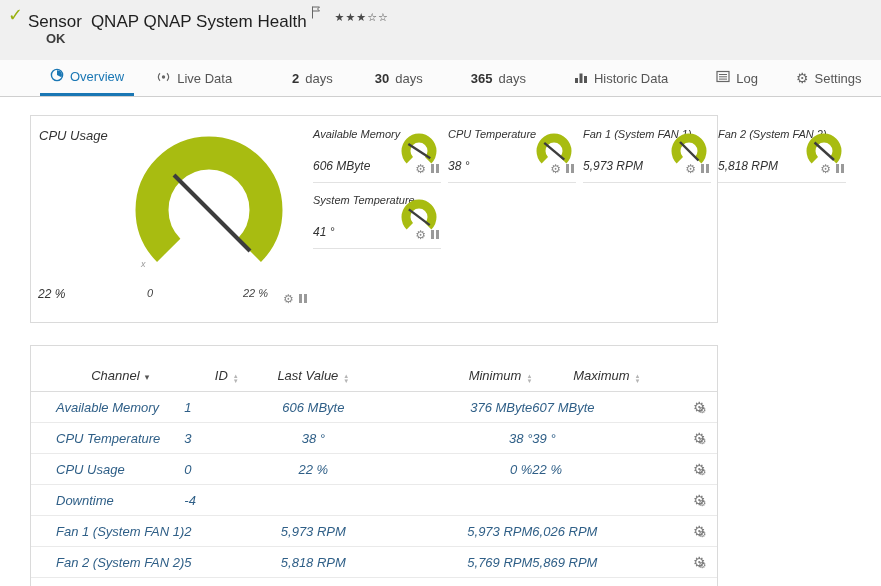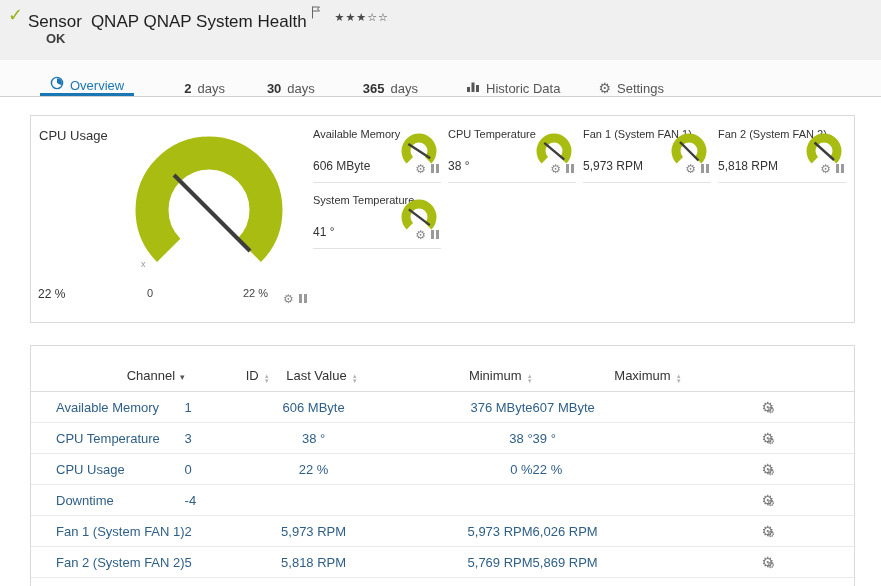--- a/index.html
+++ b/index.html
@@ -12,27 +12,27 @@
   .titlerow { position:absolute; left:28px; top:4px; font-size:17px; color:#1f1f1f; white-space:nowrap; }
   .kind { margin-right:9px; }
   .flagicon { margin-left:4px; vertical-align:8px; }
   .stars { font-size:11px; color:#4a4a4a; margin-left:14px; letter-spacing:1px; vertical-align:6px; }
   .status-ok { position:absolute; left:46px; top:31px; font-size:13px; font-weight:bold; color:#3e3e3e; }
 
   
   .tabbar { position:absolute; top:60px; left:0; width:881px; height:37px; background:#fbfbfb;
             border-bottom:1px solid #cfcfcf; display:flex; align-items:stretch; padding-left:40px;
             font-size:13px; color:#555; }
-  .tab { display:flex; align-items:flex-end; gap:6px; padding:0 10px; cursor:pointer; white-space:nowrap; }
+  .tab { display:flex; align-items:center; gap:6px; padding:0 10px; cursor:pointer; white-space:nowrap; }
   .tab.active { color:#1a77b4; border-bottom:3px solid #1a77b4; }
   .tab .num { font-weight:bold; color:#333; }
   .gearglyph { font-size:14px; color:#666; }
 
   
-  .panel { position:absolute; left:30px; width:825px; background:#fff; border:1px solid #dadada; }
+  .panel { position:absolute; left:30px; width:688px; background:#fff; border:1px solid #dadada;font-style:italic; }
   #gauge-panel { top:115px; height:208px; }
   #table-panel { top:345px; height:250px; }
 
   
   .main-gauge-title { position:absolute; left:8px; top:12px; font-size:13px; color:#333; }
   .main-dial { position:absolute; left:93px; top:14px; }
   .main-value { position:absolute; left:7px; top:171px; font-size:12px; color:#333; }
   .scale-min { position:absolute; left:116px; top:171px; font-size:11px; color:#444; }
   .scale-max { position:absolute; left:212px; top:171px; font-size:11px; color:#444; }
   .axis-x { position:absolute; left:110px; top:143px; font-size:9px; color:#999; }
@@ -44,21 +44,21 @@
 
   
   .gcell { position:absolute; width:128px; height:60px; border-bottom:1px solid #e2e2e2; }
   .gtitle { font-size:11px; color:#333; padding-top:5px; white-space:nowrap; }
   .gsvg { position:absolute; top:8px; right:0; }
   .gvalue { position:absolute; left:0; bottom:9px; font-size:12px; color:#333; }
   .gicons { position:absolute; right:2px; bottom:5px; }
 
   
   #table-panel table { width:100%; border-collapse:collapse; margin-top:16px; font-size:13px; }
-  #table-panel th { font-weight:normal; color:#333; text-align:right; padding:6px 0 8px 0;
+  #table-panel th { font-weight:normal; color:#333; text-align:center; padding:6px 0 8px 0;
                     border-bottom:1px solid #dcdcdc; white-space:nowrap; }
   #table-panel td { padding:7px 0; border-bottom:1px solid #eaeaea; color:#2f5f87; white-space:nowrap; }
   .c-ch { width:145px; padding-left:25px !important; }
   td.c-ch { color:#3c3c3c; cursor:pointer; }
   .c-id { width:85px; }
   .c-last { width:88px; text-align:center; }
   .c-min { width:175px; text-align:right !important; }
   .c-max { width:149px; text-align:left; }
   .c-act { text-align:center !important; }
   .sort-active { color:#555; font-size:9px; margin-left:5px; cursor:pointer; }
@@ -84,39 +84,53 @@
   </div>
 
   <div class="tabbar">
     <div class="tab active">
       <span><svg width="14" height="14" viewBox="0 0 14 14">
             <circle cx="7" cy="7" r="5.6" fill="none" stroke="#1a77b4" stroke-width="1.4"></circle>
             <path d="M7 7 L7 2.2 A4.8 4.8 0 0 1 11.4 9.2 Z" fill="#1a77b4"></path>
           </svg></span>
       <span>Overview</span>
     </div>
+    <div class="tab" style="margin-left:12px">
+      <span><svg width="15" height="14" viewBox="0 0 15 14">
+            <circle cx="7.5" cy="7" r="1.7" fill="#666"></circle>
+            <path d="M4 3.2 a5.2 5.2 0 0 0 0 7.6 M11 3.2 a5.2 5.2 0 0 1 0 7.6" stroke="#666" stroke-width="1.2" fill="none"></path>
+          </svg></span>
+      <span>Live Data</span>
+    </div>
     <div class="tab" style="margin-left:40px">
       <span class="num">2</span>
       <span>days</span>
     </div>
     <div class="tab" style="margin-left:22px">
       <span class="num">30</span>
       <span>days</span>
     </div>
     <div class="tab" style="margin-left:28px">
       <span class="num">365</span>
       <span>days</span>
     </div>
     <div class="tab" style="margin-left:28px">
       <span><svg width="14" height="14" viewBox="0 0 14 14">
             <rect x="1" y="8" width="3" height="5" fill="#555"></rect>
             <rect x="5.5" y="3.5" width="3" height="9.5" fill="#555"></rect>
             <rect x="10" y="6" width="3" height="7" fill="#555"></rect>
           </svg></span>
       <span>Historic Data</span>
+    </div>
+    <div class="tab" style="margin-left:28px">
+      <span><svg width="14" height="13" viewBox="0 0 14 13">
+            <rect x="1" y="1.5" width="12" height="10" fill="none" stroke="#666" stroke-width="1.2"></rect>
+            <path d="M3 4.5 H11 M3 6.8 H11 M3 9.1 H11" stroke="#666" stroke-width="1"></path>
+          </svg></span>
+      <span>Log</span>
     </div>
     <div class="tab" style="margin-left:18px">
       <span class="gearglyph">⚙</span>
       <span>Settings</span>
     </div>
   </div>
 
   <div class="panel" id="gauge-panel">
 
     <div class="main-gauge-title">CPU Usage</div>

